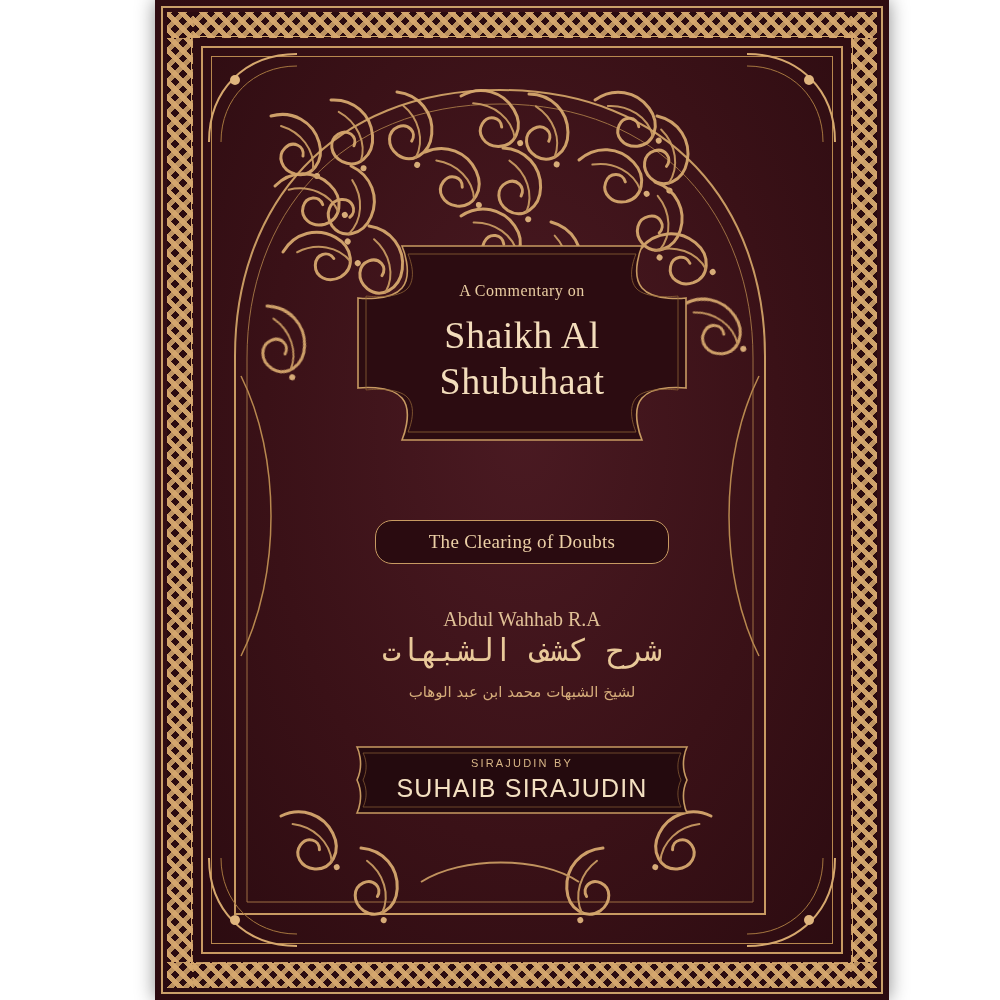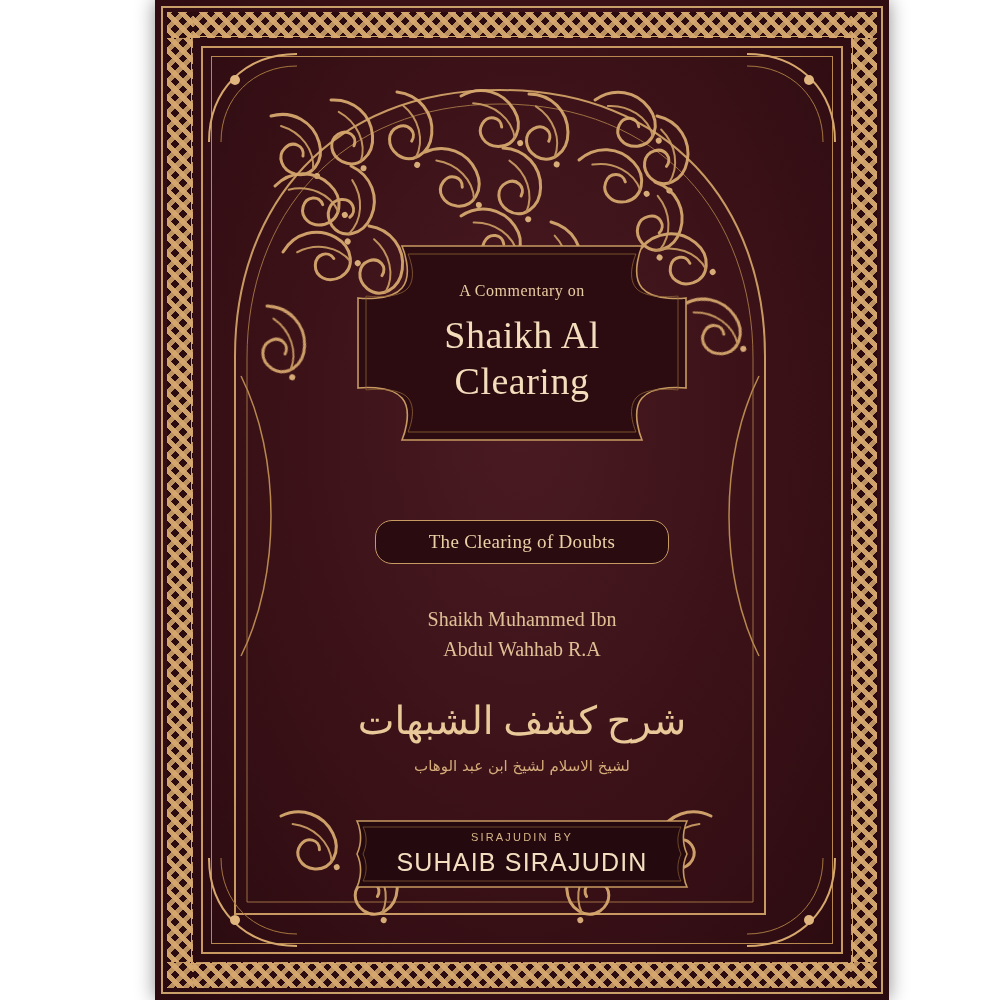--- a/index.html
+++ b/index.html
@@ -137,25 +137,24 @@
   }
 
   .author {
     margin-top: 40px;
     font-size: 20px;
     line-height: 1.5;
     color: #e0c096;
   }
 
   .arabic-title {
-    margin-top: 34px;
-    font-size: 39px;
+    font-size: 31px;
     color: #e9c999;
     direction: rtl;
-    font-family: Liberation Serif, serif;
+    font-family: Liberation Mono, monospace;
     line-height: 1.2;
   }
   .arabic-sub {
     margin-top: 12px;
     font-size: 15px;
     color: #d4ab79;
     direction: rtl;
     font-family: "DejaVu Sans", sans-serif;
   }
 
@@ -331,35 +330,34 @@
                  C60,212 72,184 60,170 C48,156 16,160 16,160 L16,70
                  C16,70 48,74 60,60 C72,46 60,18 60,18 Z" fill="#2c0c11" stroke="#c79a62" stroke-width="1.6"></path>
         <path d="M66,26 L294,26 C294,26 284,48 294,60 C304,72 336,68 336,68 L336,162
                  C336,162 304,158 294,170 C284,182 294,204 294,204 L66,204
                  C66,204 76,182 66,170 C56,158 24,162 24,162 L24,68
                  C24,68 56,72 66,60 C76,48 66,26 66,26 Z" fill="none" stroke="#8e6236" stroke-width="0.8"></path>
       </svg>
       <div class="medallion-text">
         <div class="commentary-on">A Commentary on</div>
         <div class="main-title">Shaikh Al</div>
-        <div class="main-title">Clearing</div>
+        <div class="main-title">Shubuhaat</div>
       </div>
     </div>
 
     <div class="subtitle-box">
       <div class="inner">The Clearing of Doubts</div>
     </div>
 
     <div class="author">
-      <div>Shaikh Muhammed Ibn</div>
       <div>Abdul Wahhab R.A</div>
     </div>
 
     <div class="arabic-title">شرح كشف الشبهات</div>
-    <div class="arabic-sub">لشيخ الاسلام لشيخ ابن عبد الوهاب</div>
+    <div class="arabic-sub">لشيخ الشبهات محمد ابن عبد الوهاب</div>
 
     <div class="commentator-plaque">
       <svg class="plaque-svg" width="390" height="74" viewBox="0 0 390 74">
         <path d="M30,4 L360,4 C360,4 352,20 360,37 C352,54 360,70 360,70 L30,70
                  C30,70 38,54 30,37 C38,20 30,4 30,4 Z" fill="#240a0e" stroke="#c79a62" stroke-width="1.6"></path>
         <path d="M36,10 L354,10 C354,10 347,22 354,37 C347,52 354,64 354,64 L36,64
                  C36,64 43,52 36,37 C43,22 36,10 36,10 Z" fill="none" stroke="#8e6236" stroke-width="0.7"></path>
       </svg>
       <div class="plaque-text">
         <div class="commentary-by">SIRAJUDIN BY</div>

